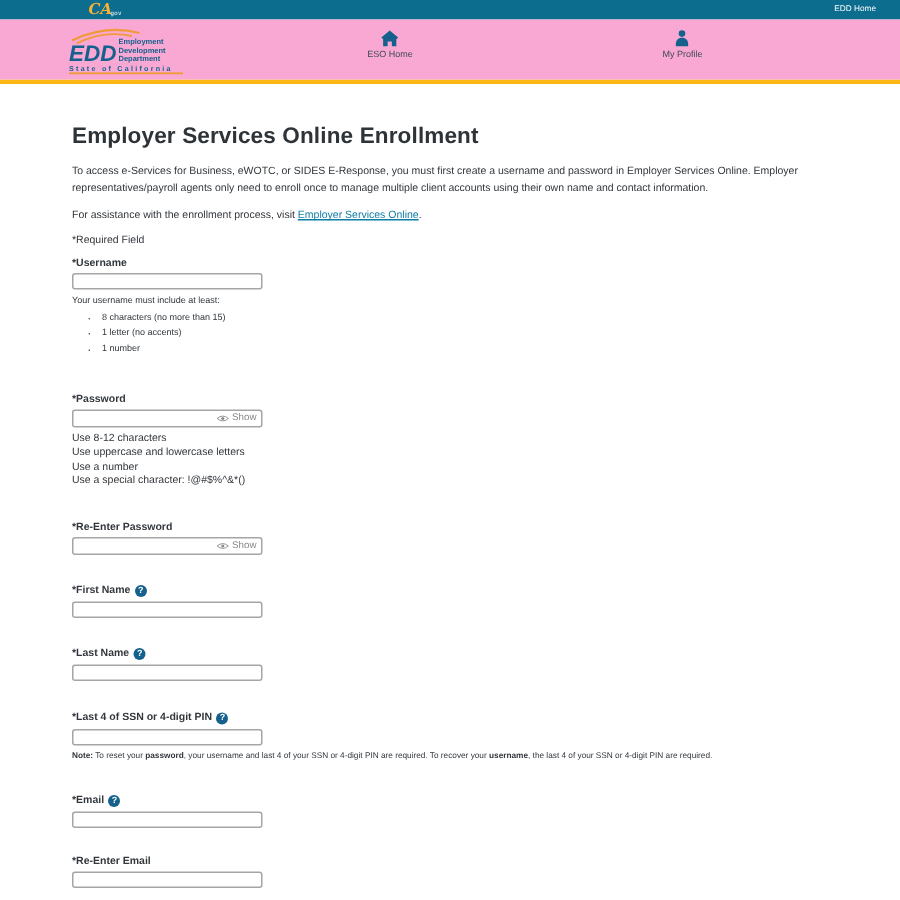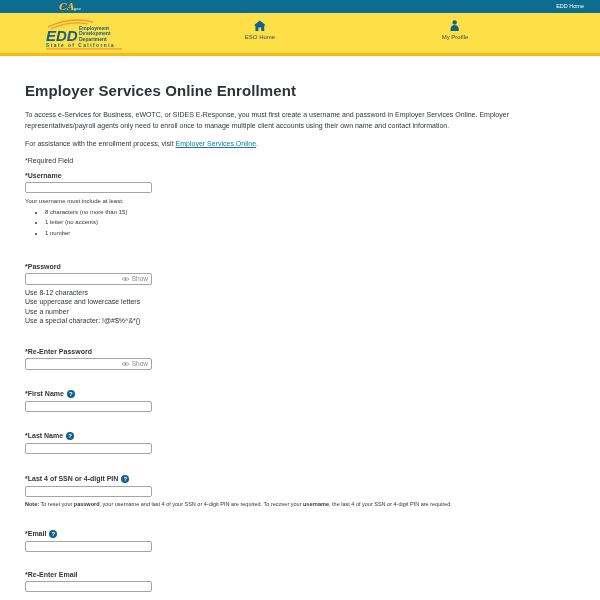--- a/index.html
+++ b/index.html
@@ -19,33 +19,33 @@
     width:600px;height:600px;overflow:hidden;background:#fff;
     font-family:"Liberation Sans",sans-serif;color:var(--text);
   }
   
   .topbar{height:13px;background:var(--topbar_bg);position:relative;}
   .ca-logo{position:absolute;left:47px;top:0;height:13px;display:flex;align-items:center;margin-left:12px;}
   .ca-script{font-family:"DejaVu Serif",serif;font-style:italic;font-weight:700;font-size:10px;color:#f9b233;line-height:10px;}
   .ca-gov{font-size:4px;color:#ffffff;margin-left:-1px;margin-top:4px;letter-spacing:.3px;}
   .topbar-link{position:absolute;right:16px;top:3px;font-size:5.5px;color:#ffffff;text-decoration:none;}
   
-  .header{height:40px;background:#fde047;position:relative;}
+  .header{height:40px;background:#f9a8d4;position:relative;}
   .edd-logo{position:absolute;left:45px;top:4px;width:80px;height:33px;}
   .edd-big{font-family:"Liberation Sans",sans-serif;font-style:italic;font-weight:800;font-size:30px;fill:var(--brand_blue);}
   .edd-small{font-family:"Liberation Sans",sans-serif;font-weight:700;font-size:10px;fill:var(--brand_blue);}
   .edd-tag{font-family:"Liberation Sans",sans-serif;font-weight:700;font-size:9.5px;letter-spacing:3px;fill:var(--brand_blue);}
   .nav-item{position:absolute;top:7px;transform:translateX(-50%);text-align:center;cursor:pointer;}
   .nav-item.eso{left:260px;}
   .nav-item.profile{left:455px;}
   .nav-icon svg{width:12px;height:11px;fill:var(--brand_blue);display:block;margin:0 auto;}
   .nav-label{font-size:6px;color:#3f4a52;margin-top:3px;white-space:nowrap;}
   .gold-divider{height:3px;background:var(--gold);}
   
-  .content{padding:0 25px;}
+  .content{padding:0 48px;}
   .page-title{font-size:15px;font-weight:600;color:#2e3338;margin:26px 0 0 0;letter-spacing:.1px;}
   .intro{font-size:7px;line-height:11px;margin:10px 0 0 0;max-width:506px;}
   .assist{font-size:7px;margin:9px 0 0 0;}
   .assist a{color:var(--link);text-decoration:underline;}
   .required{font-size:7px;margin:10px 0 0 0;}
   .field-label{font-size:7px;font-weight:700;display:flex;align-items:center;gap:3px;}
   .help{width:8px;height:8px;border-radius:50%;background:var(--brand_blue);color:#fff;
         font-size:6px;font-weight:700;display:inline-flex;align-items:center;justify-content:center;
         line-height:8px;cursor:pointer;flex:0 0 auto;}
   .text-input{width:127px;height:11px;border:1px solid var(--border);border-radius:2px;

